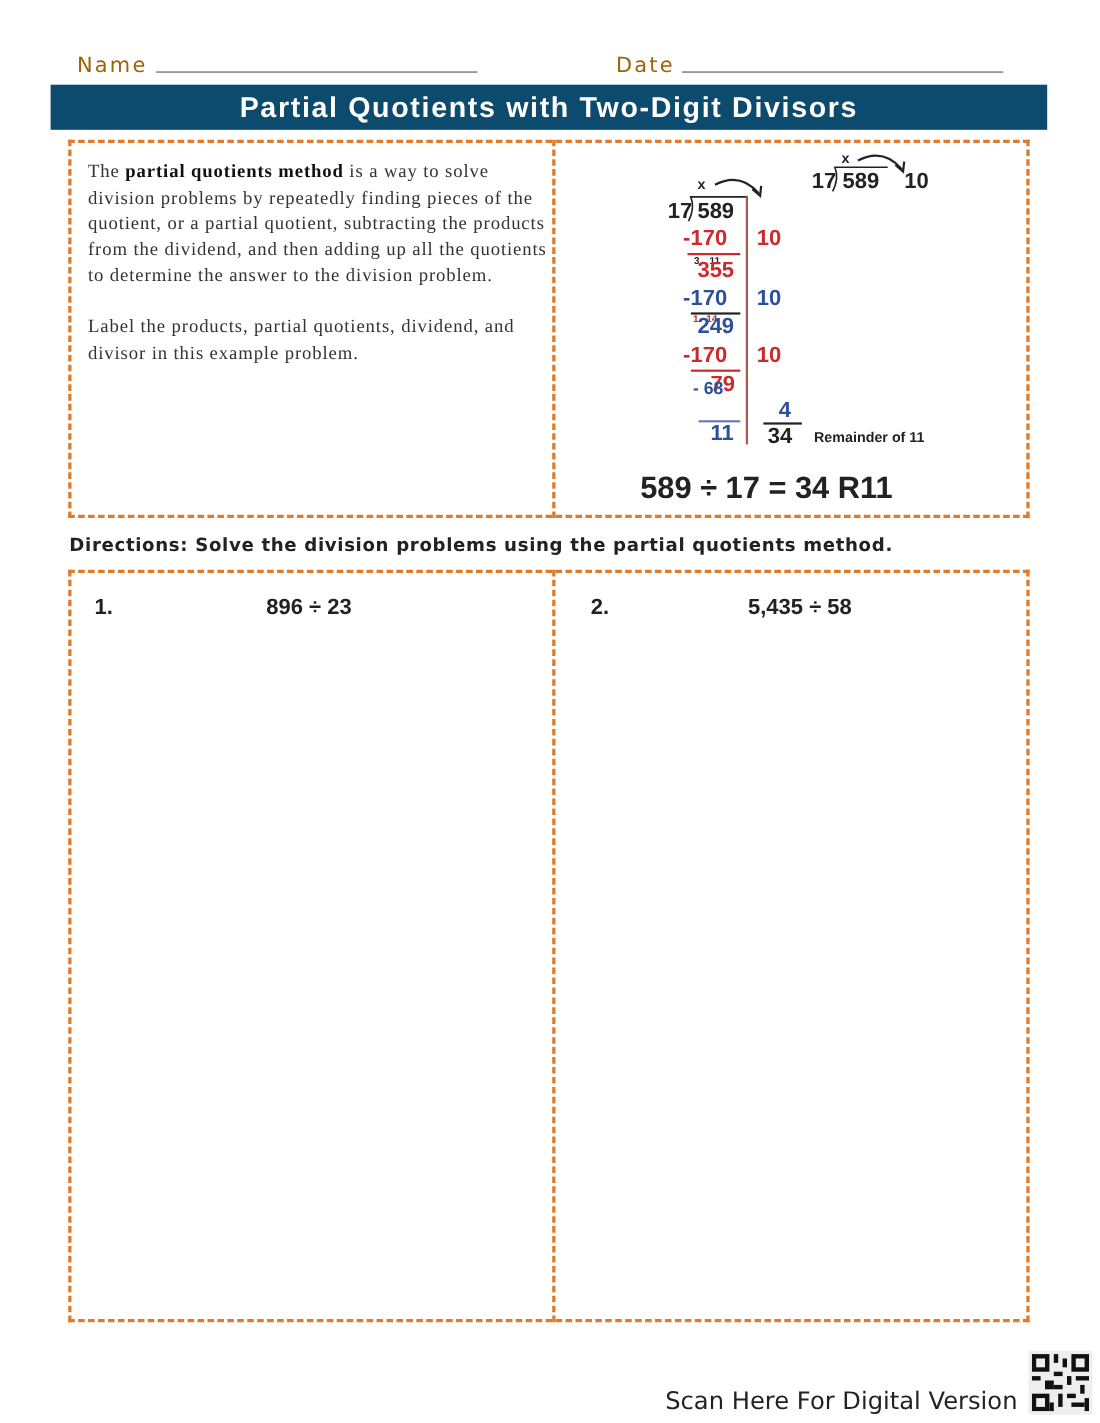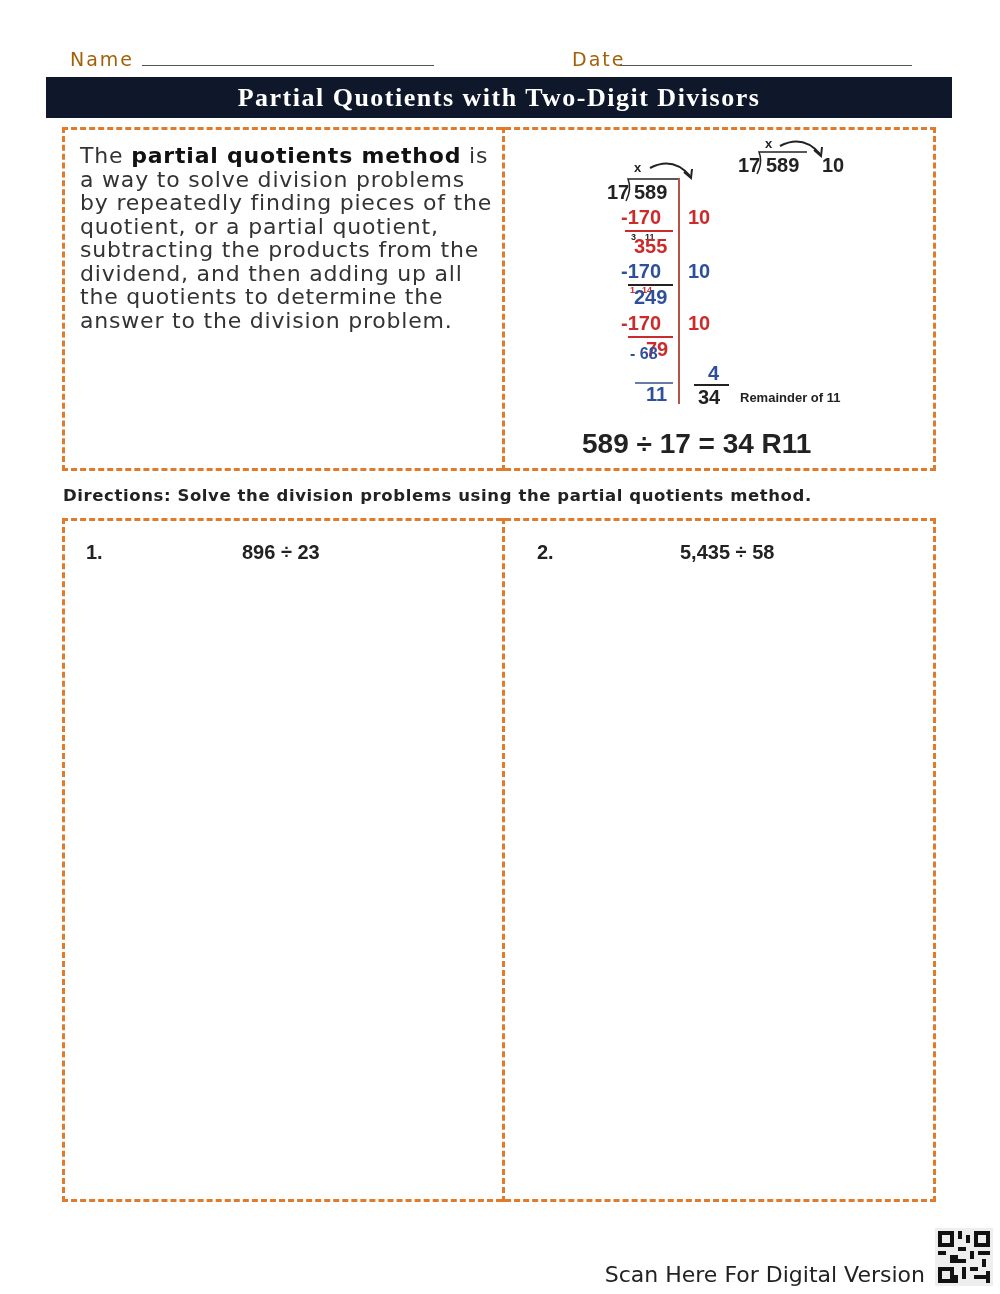--- a/index.html
+++ b/index.html
@@ -3,26 +3,26 @@
 <meta charset="utf-8">
 <style>
   * { box-sizing: border-box; margin: 0; padding: 0; }
   html, body { width: 1000px; height: 1294px; background: #fff; overflow: hidden; }
   body { position: relative; font-family: "DejaVu Sans", sans-serif; color: #222; }
 
   .name-row { position: absolute; top: 48px; left: 70px; width: 850px; height: 22px; font-size: 19px; letter-spacing: 2px; color: #a16207; }
   .name-row .lbl { position: absolute; top: 0; }
   .name-row .line { position: absolute; top: 17px; height: 1px; background: #555; }
 
-  .title-bar { position: absolute; top: 77px; left: 46px; width: 906px; height: 41px; background: #0f172a; color: #fff; font-size: 26px; font-weight: bold; letter-spacing: 1.5px; text-align: center; line-height: 41px; font-family: Liberation Serif, serif; }
+  .title-bar { position: absolute; top: 77px; left: 46px; width: 906px; height: 41px; background: #0c4a6e; color: #fff; font-size: 26px; font-weight: bold; letter-spacing: 1.5px; text-align: center; line-height: 41px; font-family: Liberation Sans, sans-serif; }
 
   .dash-box { position: absolute; border: 3px dashed #e07b2c; }
   .vdash { position: absolute; width: 0; border-left: 3px dashed #e07b2c; }
 
-  .intro-text { position: absolute; left: 80px; top: 144px; width: 420px; font-size: 22px; line-height: 23.5px; color: #333; letter-spacing: 0.8px; }
+  .intro-text { position: absolute; left: 80px; top: 144px; width: 420px; font-size: 17px; line-height: 23.5px; color: #333; letter-spacing: 0.8px; font-family: Liberation Serif, serif; }
   .intro-text b { color: #111; }
   .intro-text p + p { margin-top: 23.5px; }
 
   .ex { position: absolute; font-family: "Liberation Sans", sans-serif; font-weight: bold; }
   .red { color: #cc2b2b; }
   .blue { color: #2e4f9c; }
   .blk { color: #222; }
 
   .hline { position: absolute; height: 2px; }
   .directions { position: absolute; top: 486px; left: 63px; font-size: 16.5px; font-weight: bold; letter-spacing: 0.6px; color: #222; }
@@ -33,31 +33,32 @@
   .logo-text { font-family: "Liberation Sans", sans-serif; font-weight: bold; font-size: 21px; margin-left: 6px; }
   .scan { position: absolute; right: 75px; top: 1262px; font-size: 22px; color: #222; font-family: "DejaVu Sans", sans-serif; }
   .qr { position: absolute; left: 935px; top: 1228px; width: 58px; height: 58px; background: #eee; padding: 3px; }
 </style>
 </head>
 <body>
 
 <div class="name-row">
   <span class="lbl" style="left:0">Name</span>
   <div class="line" style="left:72px;width:292px"></div>
-  <span class="lbl" style="left:502px">Date</span>
+  <span class="lbl" style="left:490px">Date</span>
   <div class="line" style="left:550px;width:292px"></div>
 </div>
 
 <div class="title-bar">Partial Quotients with Two-Digit Divisors</div>
 
 <div class="dash-box" style="top:127px;left:62px;width:874px;height:344px"></div>
 <div class="vdash" style="top:127px;left:502px;height:344px"></div>
 
 <div class="intro-text">
   <p><span>The </span><b>partial quotients method</b><span> is a way to solve division problems by repeatedly finding pieces of the quotient, or a partial quotient, subtracting the products from the dividend, and then adding up all the quotients to determine the answer to the division problem.</span></p>
+  <p>Label the products, partial quotients, dividend, and divisor in this example problem.</p>
 </div>
 
 <div>
 
   <span class="ex blk" style="left:765px;top:136px;font-size:13px">x</span>
   <svg style="position:absolute;left:778px;top:136px" width="50" height="26">
     <path d="M2 10 Q 25 -2 42 18" stroke="#222" stroke-width="2" fill="none"></path>
     <path d="M36 14 L43 20 L44 11" stroke="#222" stroke-width="2" fill="none"></path>
   </svg>
   <span class="ex blk" style="left:738px;top:154px;font-size:20px">17</span>

